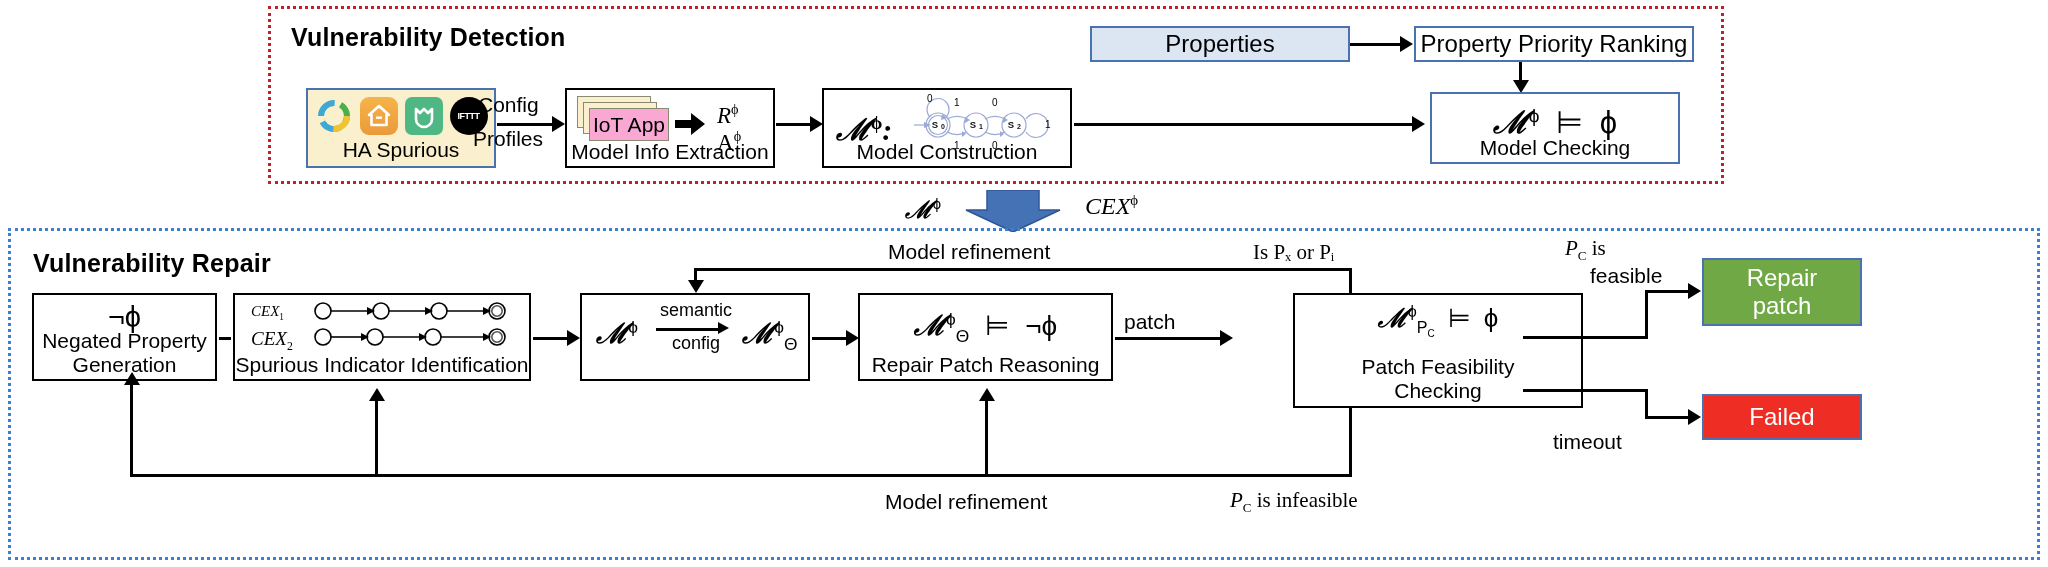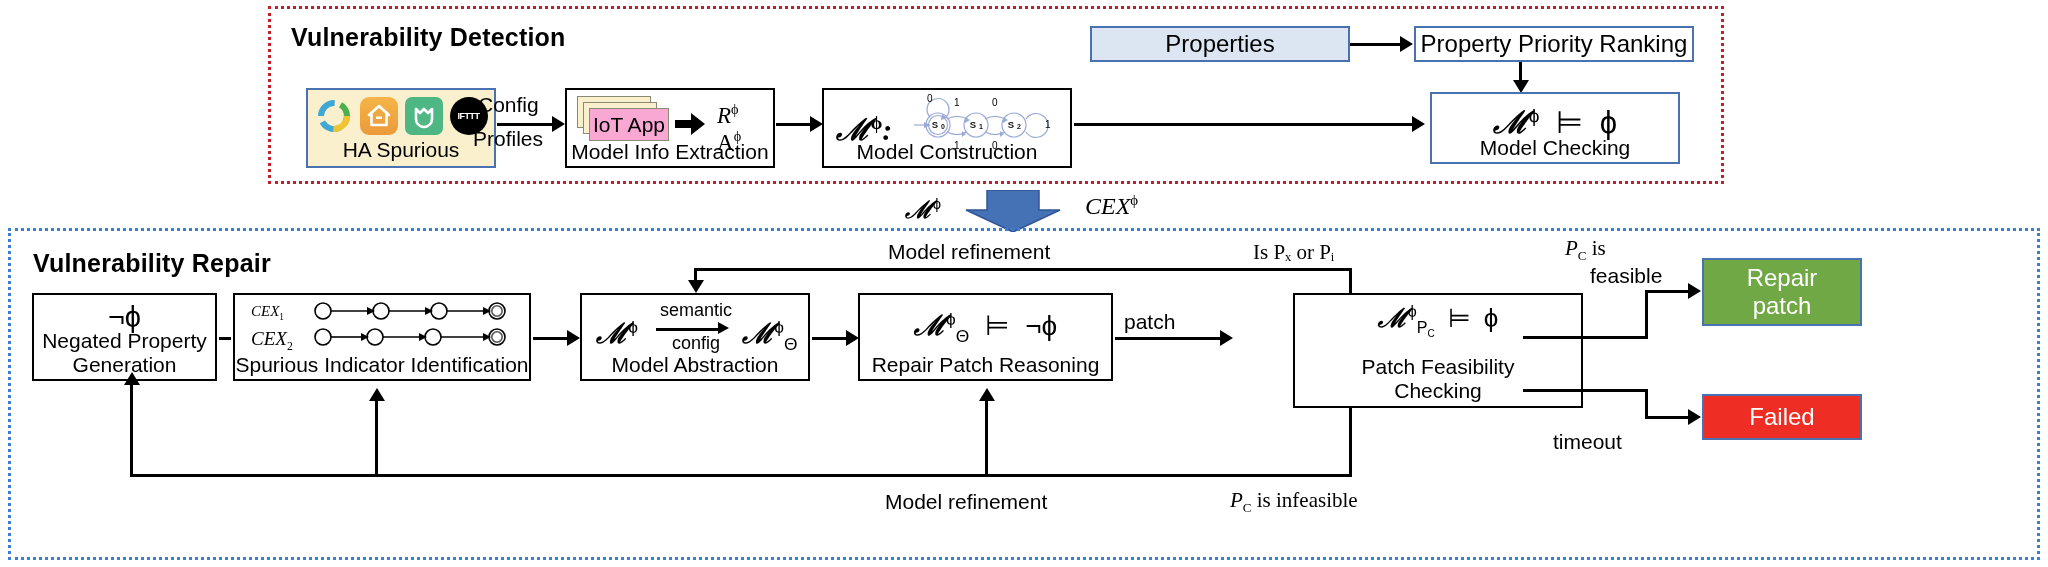--- a/index.html
+++ b/index.html
@@ -281,21 +281,20 @@
   <div class="abs" style="left:14px;top:18px;font-size:28px;">
     <span class="scr">ℳ</span><sup class="s">ϕ</sup>
   </div>
   <div class="abs" style="left:72px;top:5px;width:84px;text-align:center;font-size:18px;">semantic</div>
   <div class="abs ln lnh" style="left:74px;top:33px;width:66px;height:2.5px;"></div>
   <div class="abs arrowR" style="left:136px;top:27px;border-top-width:6px;border-bottom-width:6px;border-left-width:11px;"></div>
   <div class="abs" style="left:72px;top:38px;width:84px;text-align:center;font-size:18px;">config</div>
   <div class="abs" style="left:160px;top:18px;font-size:28px;">
     <span class="scr">ℳ</span><sup class="s">ϕ</sup><sub class="s">Θ</sub>
   </div>
-  <div class="caption" style="bottom:2px;">Model Abstraction</div>
 </div>
 
 <div class="abs ln lnh" style="left:812px;top:337px;width:38px;"></div>
 <div class="abs arrowR" style="left:846px;top:330px;"></div>
 
 <div class="abs box" id="reasoning-box" style="left:858px;top:293px;width:255px;height:88px;">
   <div class="centerlab" style="top:10px;font-size:28px;">
     <span class="scr">ℳ</span><sup class="s">ϕ</sup><sub class="s">Θ</sub>
     <span style="margin:0 8px;">⊨</span>
     <span>¬ϕ</span>

